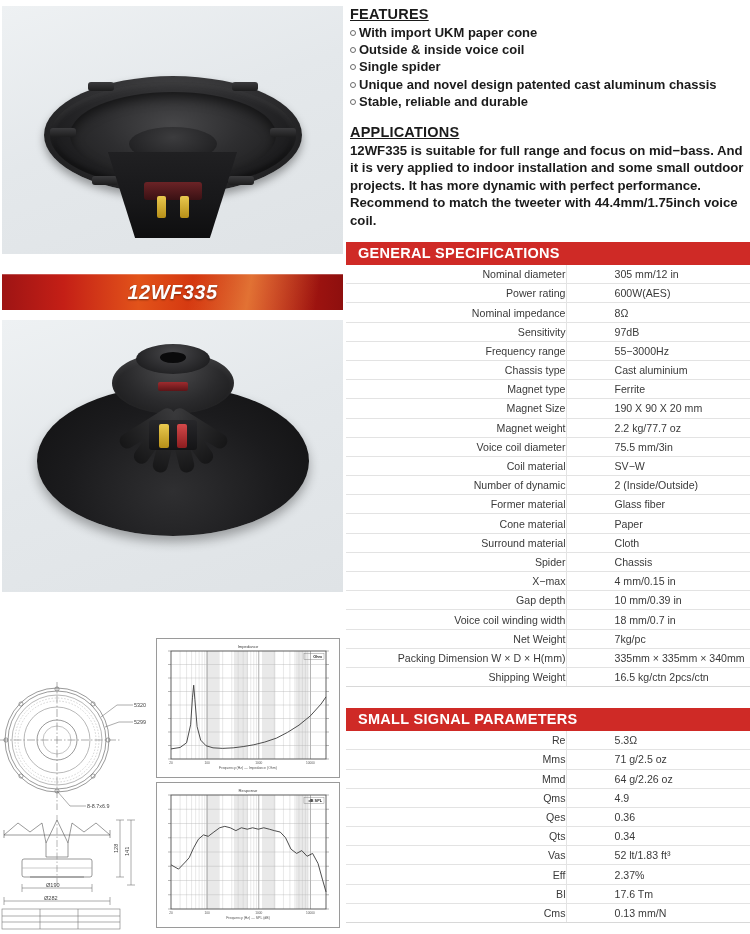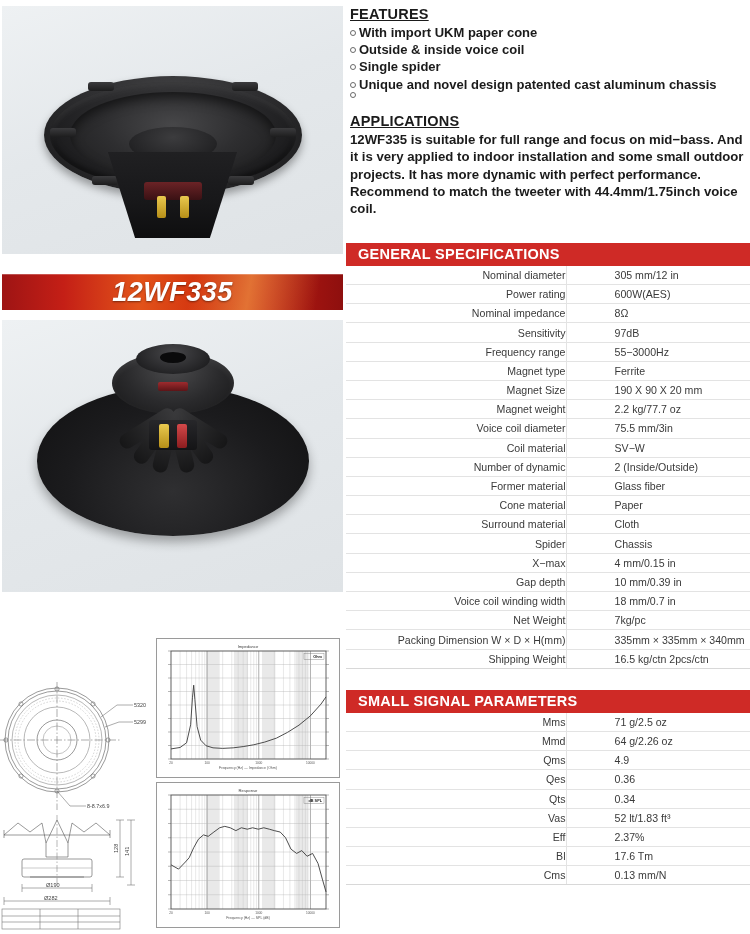--- a/index.html
+++ b/index.html
@@ -113,21 +113,21 @@
   
   #model-banner {
     position:absolute; left:2px; top:274px; width:341px; height:36px;
     background:
       linear-gradient(100deg, rgba(255,255,255,0) 55%, rgba(255,180,80,.55) 72%, rgba(255,255,255,0) 92%),
       linear-gradient(90deg, #9e1414 0%, #c41f16 18%, #e2531a 40%, #d3340f 58%, #b71a12 78%, #8e0f0e 100%);
     display:flex; align-items:center; justify-content:center;
     box-shadow: inset 0 1px 0 rgba(255,255,255,.25);
   }
   #model-banner .mtxt {
-    color:#fff; font-size:27px; font-weight:bold; font-style:italic;
+    color:#fff; font-size:20px; font-weight:bold; font-style:italic;
     letter-spacing:.5px;
     text-shadow: 0 1px 2px rgba(0,0,0,.45);
     text-align: center;
   }
 
   
   .rcol { position:absolute; left:346px; top:0; width:404px; }
 
   h2.sec-h {
     font-size:14.5px; font-weight:bold; color:#1b1b1b;
@@ -479,30 +479,31 @@
         <li>
           <span class="bullet"></span>
           <span>Single spider</span>
         </li>
         <li>
           <span class="bullet"></span>
           <span>Unique and novel design patented cast aluminum chassis</span>
         </li>
         <li>
           <span class="bullet"></span>
+          <span>Stable, reliable and durable</span>
         </li>
       </ul>
     </div>
 
     <div style="padding:14px 2px 0 4px;">
       <h2 class="sec-h">APPLICATIONS</h2>
       <p class="apps">12WF335 is suitable for full range and focus on mid−bass. And it is very applied to indoor installation and some small outdoor projects. It has more dynamic with perfect performance. Recommend to match the tweeter with 44.4mm/1.75inch voice coil.</p>
     </div>
 
-    <div class="tbl" style="margin-top:25px;">
+    <div class="tbl" style="margin-top:13px;">
       <div class="tbl-head">GENERAL SPECIFICATIONS</div>
       <table class="spec">
         <tbody id="gs-body">
             <tr>
               <td class="k">Nominal diameter</td>
               <td class="v">305 mm/12 in</td>
             </tr>
             <tr>
               <td class="k">Power rating</td>
               <td class="v">600W(AES)</td>
@@ -511,20 +512,24 @@
               <td class="k">Nominal impedance</td>
               <td class="v">8Ω</td>
             </tr>
             <tr>
               <td class="k">Sensitivity</td>
               <td class="v">97dB</td>
             </tr>
             <tr>
               <td class="k">Frequency range</td>
               <td class="v">55−3000Hz</td>
+            </tr>
+            <tr>
+              <td class="k">Chassis type</td>
+              <td class="v">Cast aluminium</td>
             </tr>
             <tr>
               <td class="k">Magnet type</td>
               <td class="v">Ferrite</td>
             </tr>
             <tr>
               <td class="k">Magnet Size</td>
               <td class="v">190 X 90 X 20 mm</td>
             </tr>
             <tr>
@@ -585,20 +590,24 @@
             </tr>
           </tbody>
       </table>
     </div>
 
     <div class="tbl" style="margin-top:21px;">
       <div class="tbl-head">SMALL SIGNAL PARAMETERS</div>
       <table class="spec">
         <tbody id="ss-body">
             <tr>
+              <td class="k">Re</td>
+              <td class="v">5.3Ω</td>
+            </tr>
+            <tr>
               <td class="k">Mms</td>
               <td class="v">71 g/2.5 oz</td>
             </tr>
             <tr>
               <td class="k">Mmd</td>
               <td class="v">64 g/2.26 oz</td>
             </tr>
             <tr>
               <td class="k">Qms</td>
               <td class="v">4.9</td>

